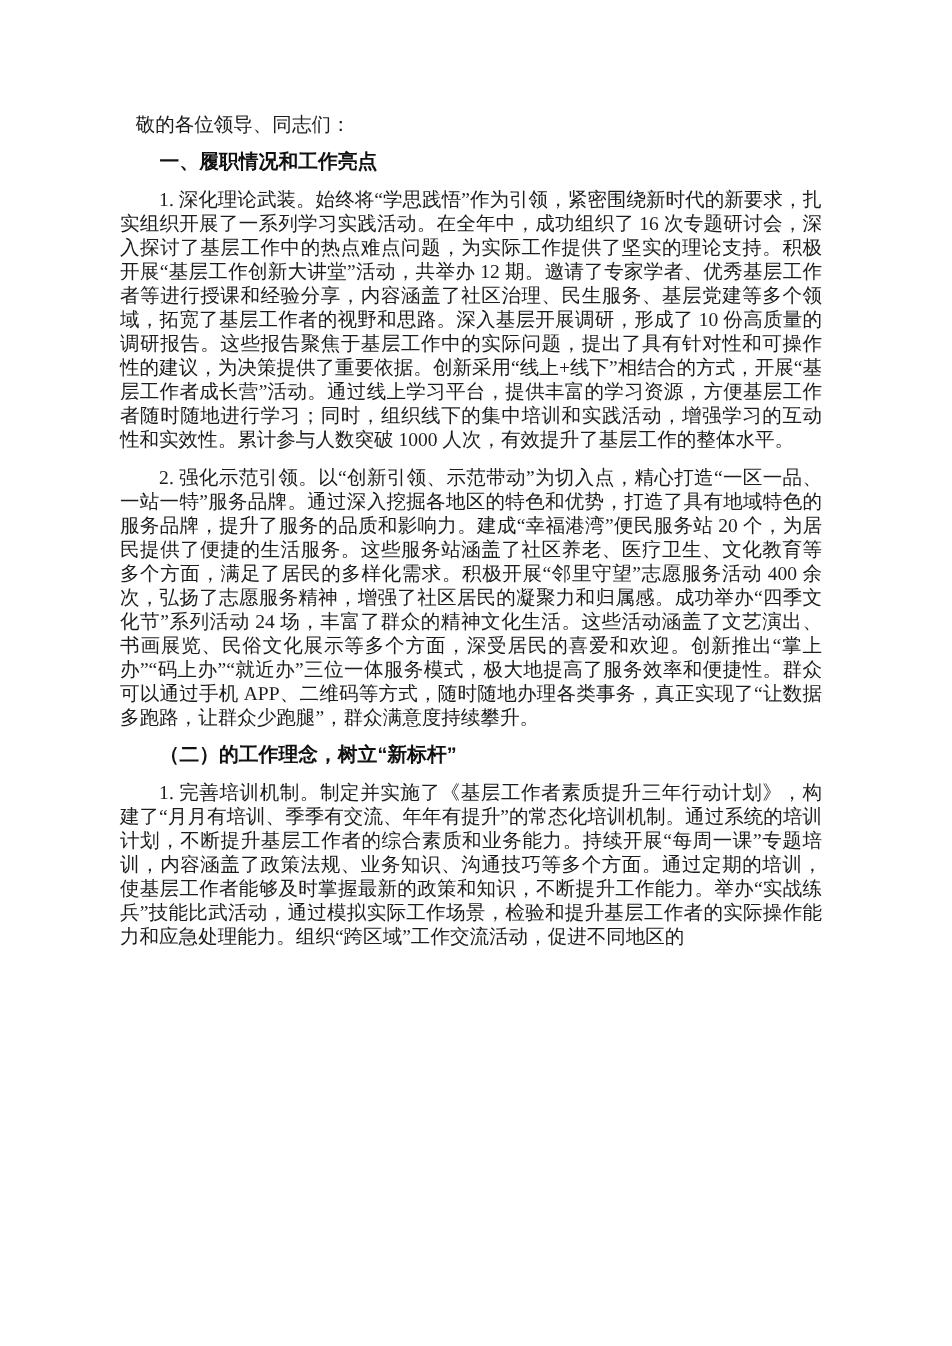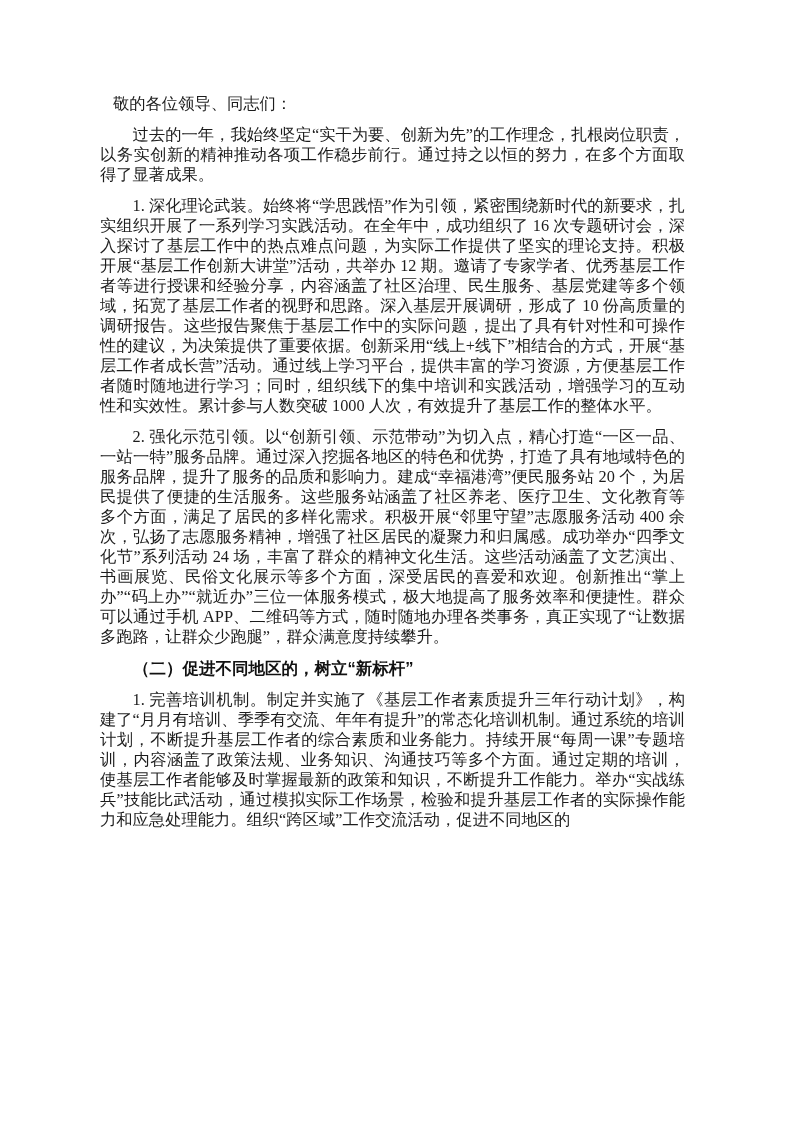--- a/index.html
+++ b/index.html
@@ -42,26 +42,26 @@
 </style>
 </head>
 <body>
 
 <div class="doc-page">
   <div class="text-area">
 
     <p class="para salutation">敬的各位领导、同志们：</p>
 
 
+    <h3 class="heading-1">一、履职情况和工作亮点</h3>
 
 
-    <p class="para">过去的一年，我始终坚定“实干为要、创新为先”的工作理念，扎根岗位职责，以务实创新的精神推动各项工作稳步前行。通过持之以恒的努力，在多个方面取得了显著成果。</p>
 
     <p class="para">1. 深化理论武装。始终将“学思践悟”作为引领，紧密围绕新时代的新要求，扎实组织开展了一系列学习实践活动。在全年中，成功组织了 16 次专题研讨会，深入探讨了基层工作中的热点难点问题，为实际工作提供了坚实的理论支持。积极开展“基层工作创新大讲堂”活动，共举办 12 期。邀请了专家学者、优秀基层工作者等进行授课和经验分享，内容涵盖了社区治理、民生服务、基层党建等多个领域，拓宽了基层工作者的视野和思路。深入基层开展调研，形成了 10 份高质量的调研报告。这些报告聚焦于基层工作中的实际问题，提出了具有针对性和可操作性的建议，为决策提供了重要依据。创新采用“线上+线下”相结合的方式，开展“基层工作者成长营”活动。通过线上学习平台，提供丰富的学习资源，方便基层工作者随时随地进行学习；同时，组织线下的集中培训和实践活动，增强学习的互动性和实效性。累计参与人数突破 1000 人次，有效提升了基层工作的整体水平。</p>
 
     <p class="para">2. 强化示范引领。以“创新引领、示范带动”为切入点，精心打造“一区一品、一站一特”服务品牌。通过深入挖掘各地区的特色和优势，打造了具有地域特色的服务品牌，提升了服务的品质和影响力。建成“幸福港湾”便民服务站 20 个，为居民提供了便捷的生活服务。这些服务站涵盖了社区养老、医疗卫生、文化教育等多个方面，满足了居民的多样化需求。积极开展“邻里守望”志愿服务活动 400 余次，弘扬了志愿服务精神，增强了社区居民的凝聚力和归属感。成功举办“四季文化节”系列活动 24 场，丰富了群众的精神文化生活。这些活动涵盖了文艺演出、书画展览、民俗文化展示等多个方面，深受居民的喜爱和欢迎。创新推出“掌上办”“码上办”“就近办”三位一体服务模式，极大地提高了服务效率和便捷性。群众可以通过手机 APP、二维码等方式，随时随地办理各类事务，真正实现了“让数据多跑路，让群众少跑腿”，群众满意度持续攀升。</p>
 
-    <h4 class="heading-2">（二）促进不同地区的，树立“新标杆”</h4>
+    <h4 class="heading-2">（二）的工作理念，树立“新标杆”</h4>
 
     <p class="para">1. 完善培训机制。制定并实施了《基层工作者素质提升三年行动计划》，构建了“月月有培训、季季有交流、年年有提升”的常态化培训机制。通过系统的培训计划，不断提升基层工作者的综合素质和业务能力。持续开展“每周一课”专题培训，内容涵盖了政策法规、业务知识、沟通技巧等多个方面。通过定期的培训，使基层工作者能够及时掌握最新的政策和知识，不断提升工作能力。举办“实战练兵”技能比武活动，通过模拟实际工作场景，检验和提升基层工作者的实际操作能力和应急处理能力。组织“跨区域”工作交流活动，促进不同地区的</p>
 
   </div>
 </div>
 
 </body></html>

